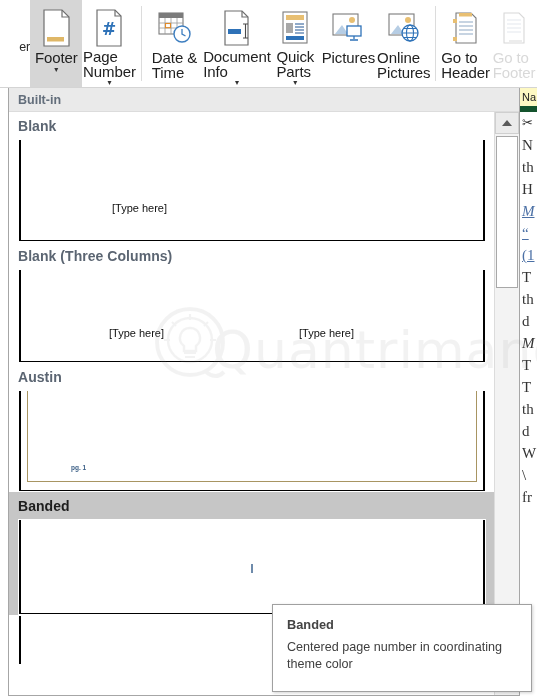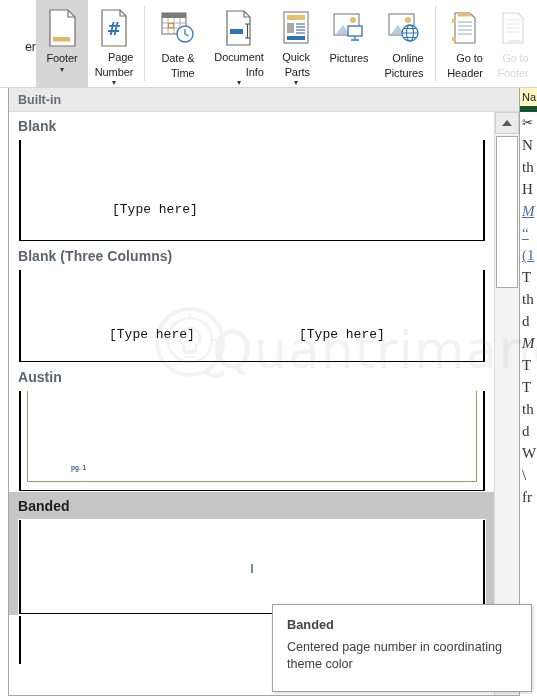--- a/index.html
+++ b/index.html
@@ -23,21 +23,21 @@
   }
   .rb-btn {
     position: relative;
     display: flex; flex-direction: column; align-items: center;
     padding: 5px 5px 0 5px; min-width: 52px;
   }
   .rb-btn.active { background: #d6d6d6; }
   .rb-btn.disabled { opacity: .38; }
   .rb-ico { height: 46px; display: flex; align-items: center; justify-content: center; }
   .rb-lbl {
-    font-size: 11px; color: #212121; text-align: right; line-height: 14.5px;
+    font-size: 15px; color: #212121; text-align: left; line-height: 14.5px;
     white-space: pre-line; letter-spacing: -.1px;
   }
   .rb-btn.disabled .rb-lbl { color: #9a9a9a; }
   .caret-d { font-size: 8px; line-height: 8px; color: #333; }
   .rb-sep { width: 1px; background: #dcdcdc; margin: 6px 4px 6px 4px; align-self: stretch; }
 
   
   .gallery {
     position: absolute; left: 8px; top: 88px; width: 512px; height: 608px;
     background: #fff; border: 1px solid #a6a6a6; border-top: none;
@@ -60,22 +60,22 @@
 
   .preview {
     background: #fff; border: 1px solid #ffffff; margin: 0 9px 0 9px;
     position: relative; overflow: hidden;
   }
   .pv-inner { position: relative; width: 100%; height: 100%; background: #fff; }
   .pv-edge-l { position: absolute; left: 0; top: 0; bottom: 0; width: 1.6px; background: #000; }
   .pv-edge-r { position: absolute; right: 0; top: 0; bottom: 0; width: 1.6px; background: #000; }
   .pv-bottom { position: absolute; left: 0; right: 0; bottom: 0; height: 1.4px; background: #000; }
   .type-here {
-    position: absolute; font-size: 13px; color: #111;
-    font-family: Liberation Mono, monospace;
+    position: absolute; font-size: 11px; color: #111;
+    font-family: Liberation Sans, sans-serif;
     padding-left: 28px;
   }
 
   
   .austin-frame {
     position: absolute; left: 8px; right: 8px; top: 0px; bottom: 9px;
     border-left: 1.4px solid #a89562; border-right: 1.4px solid #a89562;
     border-bottom: 1.4px solid #a89562;
   }
   .austin-pg { position: absolute; left: 52px; bottom: 20px; font-size: 6.5px; color: #3b5f86; font-weight: bold; }

